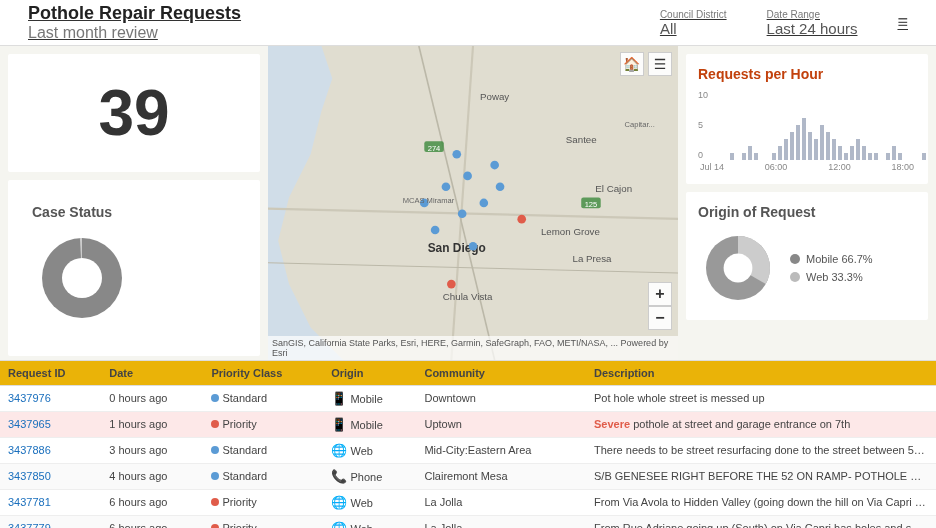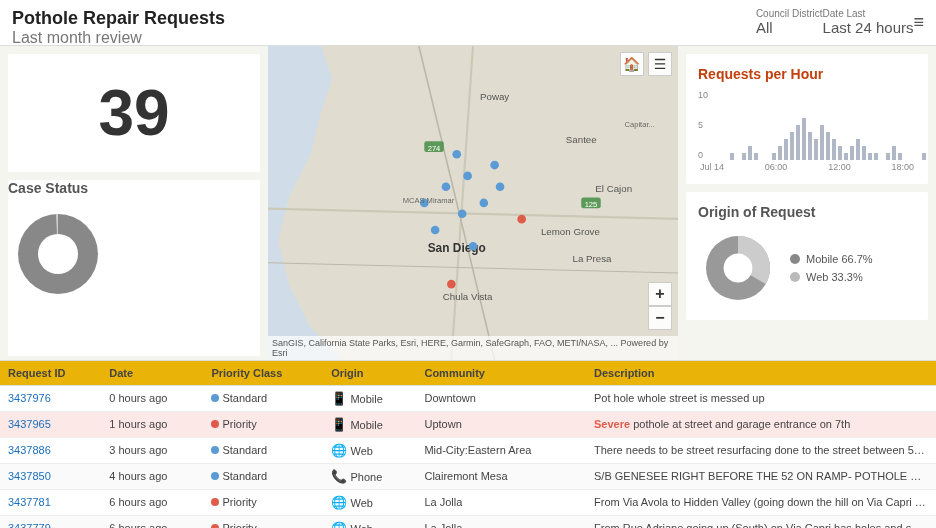--- a/index.html
+++ b/index.html
@@ -1,37 +1,37 @@
 <!DOCTYPE html>
 <html><head>
   <meta charset="utf-8">
   <style>
     * { box-sizing: border-box; margin: 0; padding: 0; }
     body { font-family: Arial, sans-serif; background: #f5f5f0; width: 936px; height: 528px; overflow: hidden; font-size: 12px; color: #333; }
 
     
-    .header { background: #fff; padding: 8px 12px; display: flex; align-items: flex-start; justify-content: space-between; border-bottom: 1px solid #ddd; height: 46px; }
+    .header { background: #fff; padding: 8px 28px; display: flex; align-items: center; justify-content: space-between; border-bottom: 1px solid #ddd; height: 46px; text-decoration: underline; }
     .header-left h1 { font-size: 18px; font-weight: bold; color: #222; }
     .header-left p { font-size: 16px; color: #777; }
-    .header-controls { display: flex; align-items: center; }
+    .header-controls { display: flex; gap: 40px; align-items: center; }
     .header-control-group { display: flex; flex-direction: column; }
     .header-control-label { font-size: 10px; color: #777; }
     .header-control-value { font-size: 15px; color: #555; }
     .hamburger { font-size: 18px; color: #555; cursor: pointer; }
 
     
     .left-panel { width: 268px; background: #f5f5f0; display: flex; flex-direction: column; flex-shrink: 0; }
 
     
     .requests-card { background: #fff; margin: 8px 8px 4px 8px; padding: 12px; border-radius: 2px; }
     .requests-card h2 { font-size: 14px; color: #555; margin-bottom: 8px; }
     .requests-number { font-size: 64px; font-weight: bold; color: #333; text-align: center; padding: 10px 0; }
 
     
-    .status-card { background: #fff; margin: 4px 8px; padding: 0; border-radius: 2px; flex: 1; }
+    .status-card { background: #fff; margin: 4px 8px; padding: 24px; border-radius: 2px; flex: 1; }
     .status-card h2 { font-size: 14px; color: #555; margin-bottom: 8px; }
     .status-content { display: flex; align-items: center; gap: 16px; }
     .pie-container { width: 100px; height: 100px; flex-shrink: 0; }
     .pie-legend { display: flex; flex-direction: column; gap: 6px; }
     .legend-item { display: flex; align-items: center; gap: 6px; font-size: 11px; color: #555; }
     .legend-dot { width: 10px; height: 10px; border-radius: 50%; flex-shrink: 0; }
 
     
     .map-area { flex: 1; position: relative; background: #e8e0d0; overflow: hidden; }
     .map-overlay-top { position: absolute; top: 6px; right: 6px; display: flex; gap: 4px; z-index: 2; }
@@ -90,21 +90,21 @@
     <div class="header-left">
       <h1>Pothole Repair Requests</h1>
       <p>Last month review</p>
     </div>
     <div class="header-controls">
       <div class="header-control-group">
         <span class="header-control-label">Council District</span>
         <span class="header-control-value">All</span>
       </div>
       <div class="header-control-group">
-        <span class="header-control-label">Date Last</span>
+        <span class="header-control-label">Date Range</span>
         <span class="header-control-value">Last 24 hours</span>
       </div>
       <div class="hamburger">≡</div>
     </div>
   </div>
 
   <div class="top-section">
 
     <div class="left-panel">
       <div class="requests-card">

